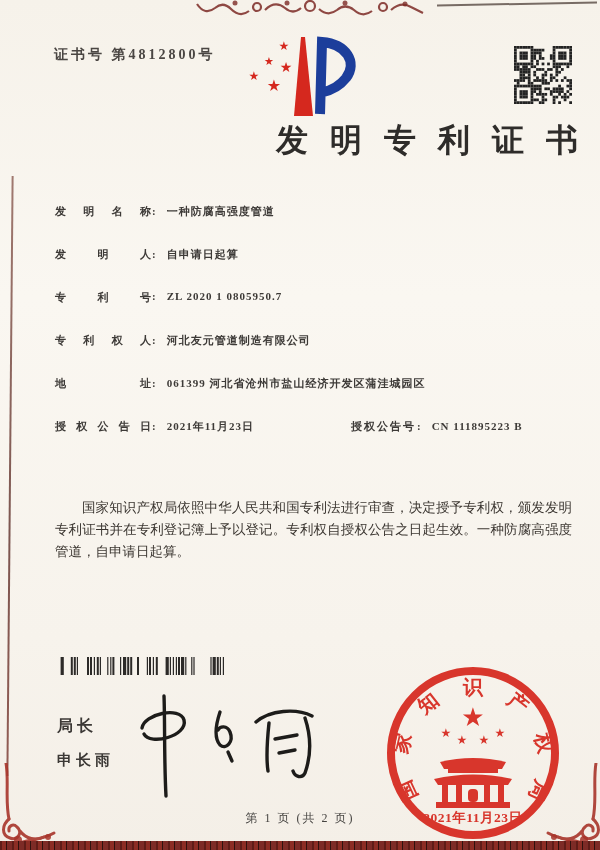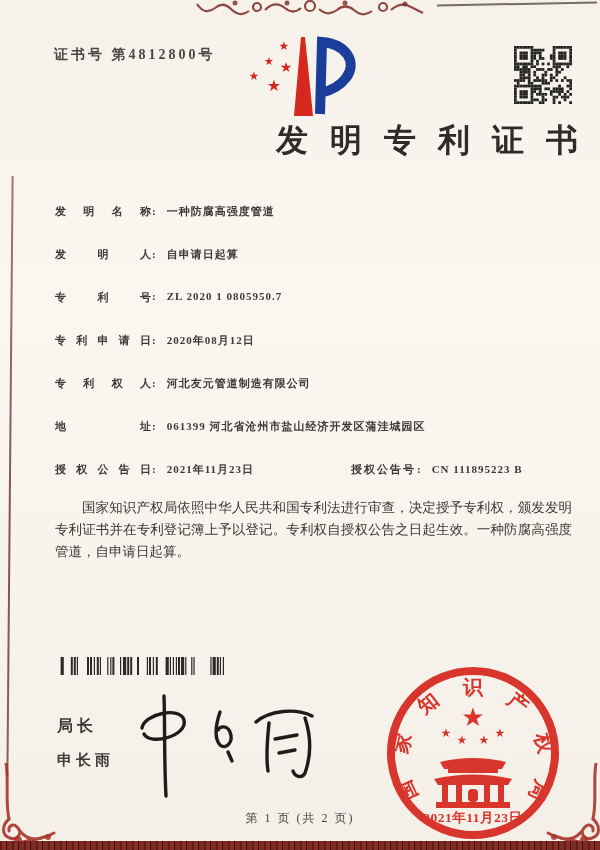--- a/index.html
+++ b/index.html
@@ -334,23 +334,20 @@
     <div class="frow">
       <span class="flabel">发明名称</span><span class="fcolon">:</span><span class="fvalue">一种防腐高强度管道</span>
     </div>
     <div class="frow">
       <span class="flabel">发明人</span><span class="fcolon">:</span><span class="fvalue">自申请日起算</span>
     </div>
     <div class="frow">
       <span class="flabel">专利号</span><span class="fcolon">:</span><span class="fvalue">ZL 2020 1 0805950.7</span>
     </div>
     <div class="frow">
-      <span class="flabel">专利申请日</span><span class="fcolon">:</span><span class="fvalue">2020年08月12日</span>
-    </div>
-    <div class="frow">
       <span class="flabel">专利权人</span><span class="fcolon">:</span><span class="fvalue">河北友元管道制造有限公司</span>
     </div>
     <div class="frow">
       <span class="flabel">地址</span><span class="fcolon">:</span><span class="fvalue">061399 河北省沧州市盐山经济开发区蒲洼城园区</span>
     </div>
     <div class="frow grant">
       <div class="grant-left">
         <span class="flabel">授权公告日</span><span class="fcolon">:</span><span class="fvalue">2021年11月23日</span>
       </div>
       <div>

